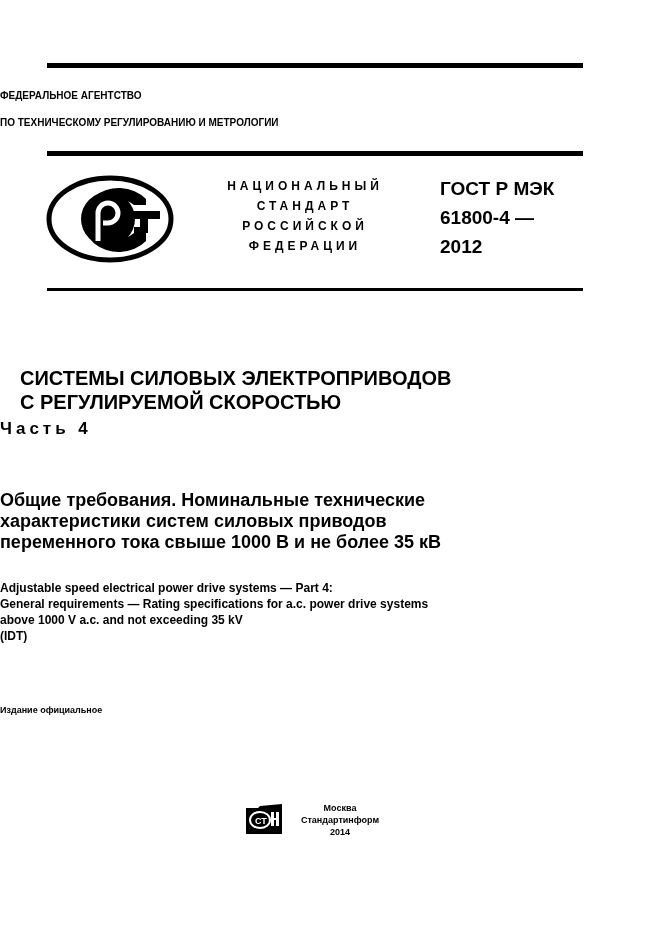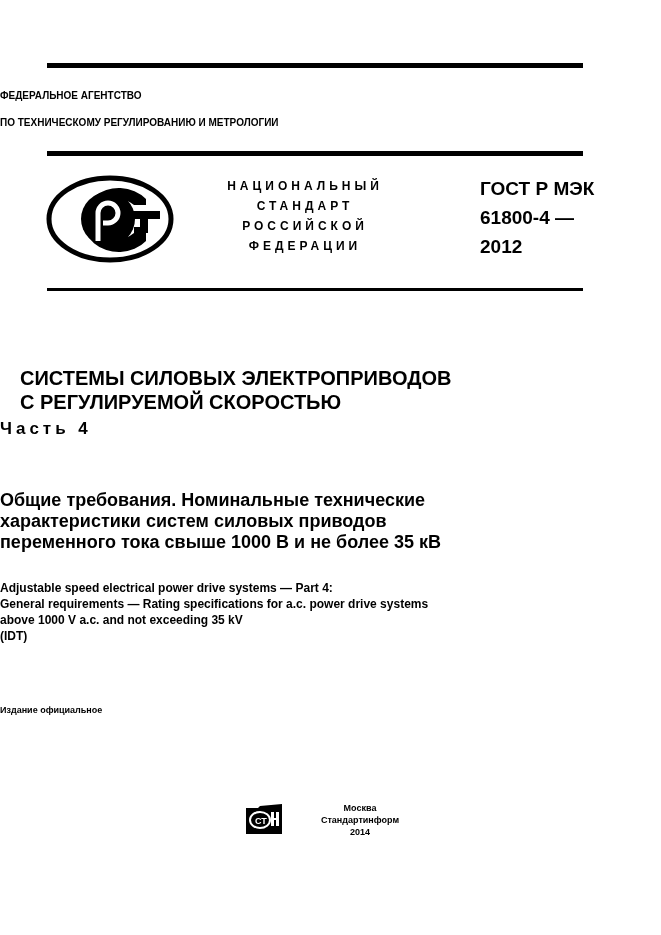--- a/index.html
+++ b/index.html
@@ -5,27 +5,27 @@
     html, body { margin: 0; padding: 0; background: #ffffff; }
     body {
       width: 661px; height: 935px; position: relative; overflow: hidden;
       font-family: "Liberation Sans", "DejaVu Sans", sans-serif; color: #000;
     }
     .abs { position: absolute; }
     .rule { position: absolute; left: 47px; width: 536px; background: #000; }
     .center { left: 0; width: 661px; }
     .agency { font-size: 10px; font-weight: bold; }
     .nat { left: 215px; width: 180px; text-align: center; font-size: 12px; font-weight: bold; letter-spacing: 4px; line-height: 20px; top: 176px; }
-    .gost { left: 440px; top: 174px; font-size: 19px; font-weight: bold; line-height: 29px; margin-left: 40px; }
+    .gost { left: 440px; top: 174px; font-size: 19px; font-weight: bold; line-height: 29px; }
     .title { font-size: 20px; font-weight: bold; line-height: 24px; padding-left: 20px; }
     .part { font-size: 17px; font-weight: bold; letter-spacing: 4px; }
     .subtitle { font-size: 18px; font-weight: bold; line-height: 21px; }
     .iec { font-size: 12px; font-weight: bold; line-height: 16px; }
     .edition { font-size: 9px; font-weight: bold; }
-    .publisher { left: 295px; width: 90px; text-align: center; font-size: 9px; font-weight: bold; line-height: 12px; top: 802px; margin-left: 20px; }
+    .publisher { left: 295px; width: 90px; text-align: center; font-size: 9px; font-weight: bold; line-height: 12px; top: 802px; }
     .line { display: block; }
   </style>
 </head>
 <body>
 
 <div class="rule" style="top:63px;height:5px;"></div>
 <div class="rule" style="top:151px;height:5px;"></div>
 <div class="rule" style="top:288px;height:3px;"></div>
 
 <div class="abs center agency" style="top:90px;">ФЕДЕРАЛЬНОЕ АГЕНТСТВО</div>

